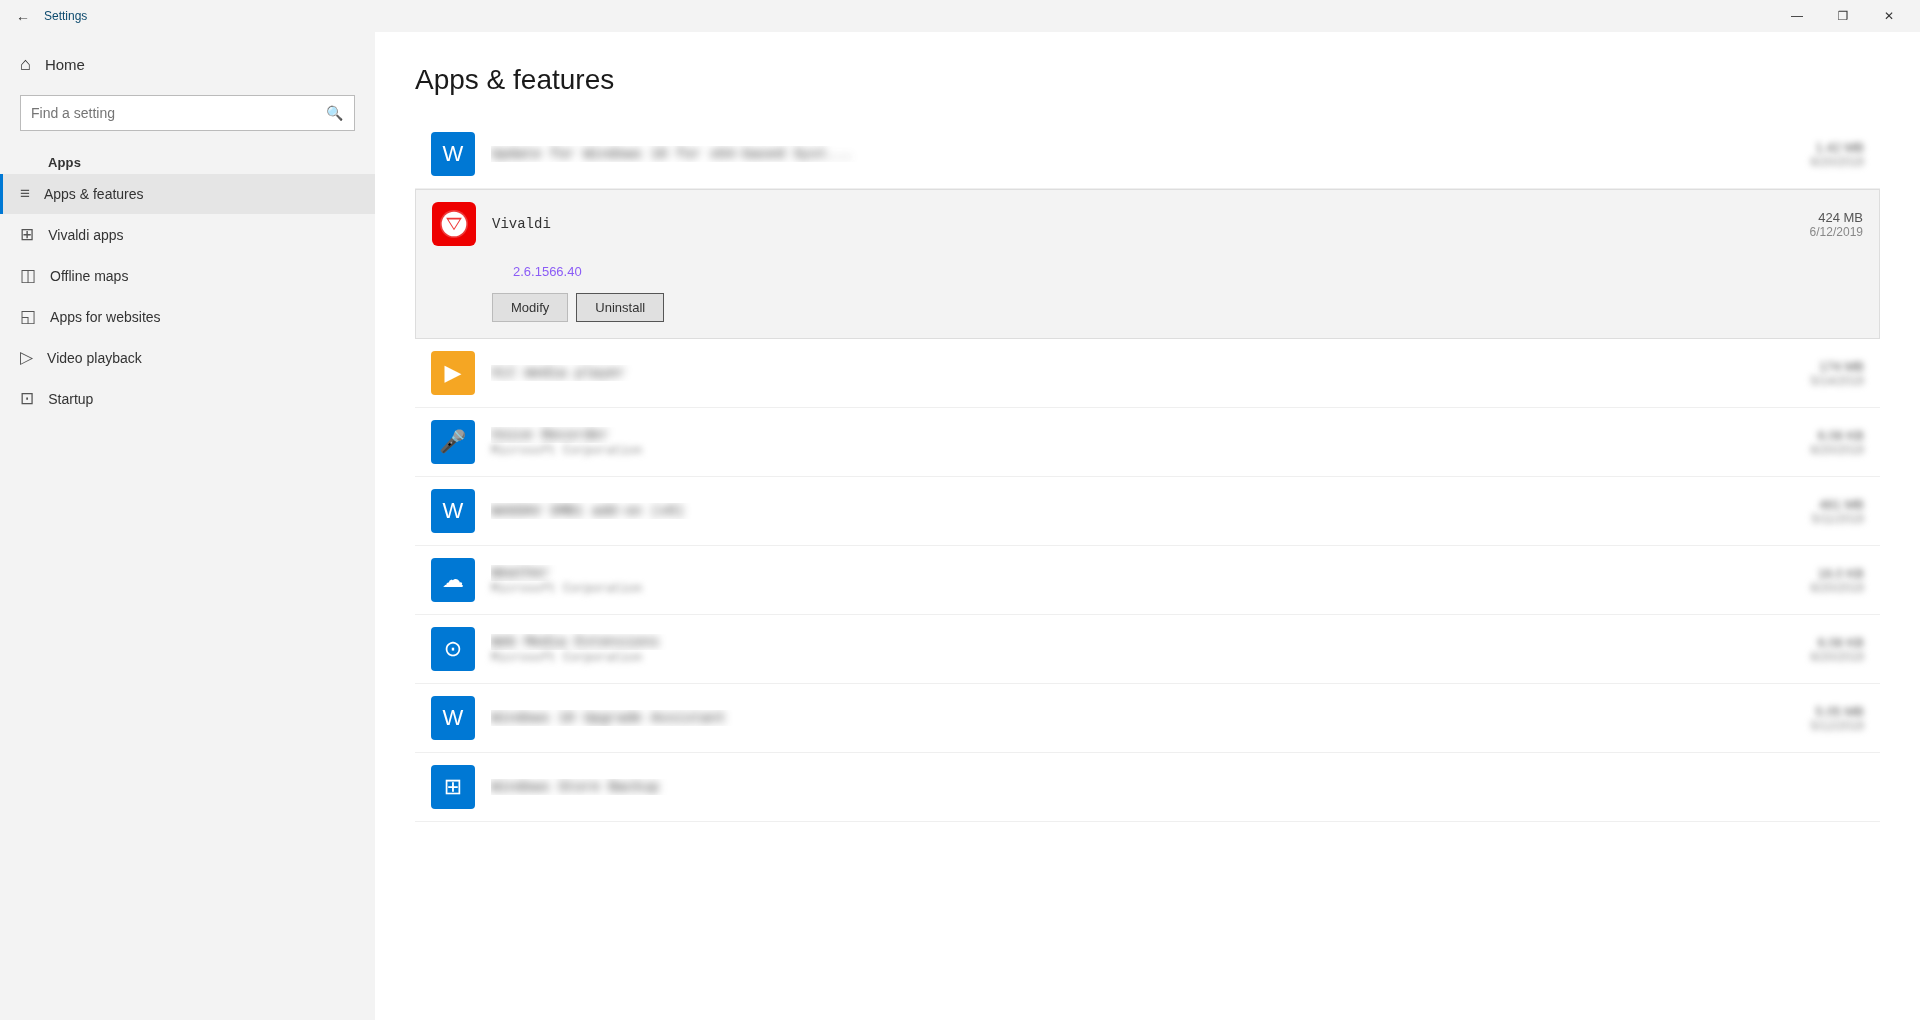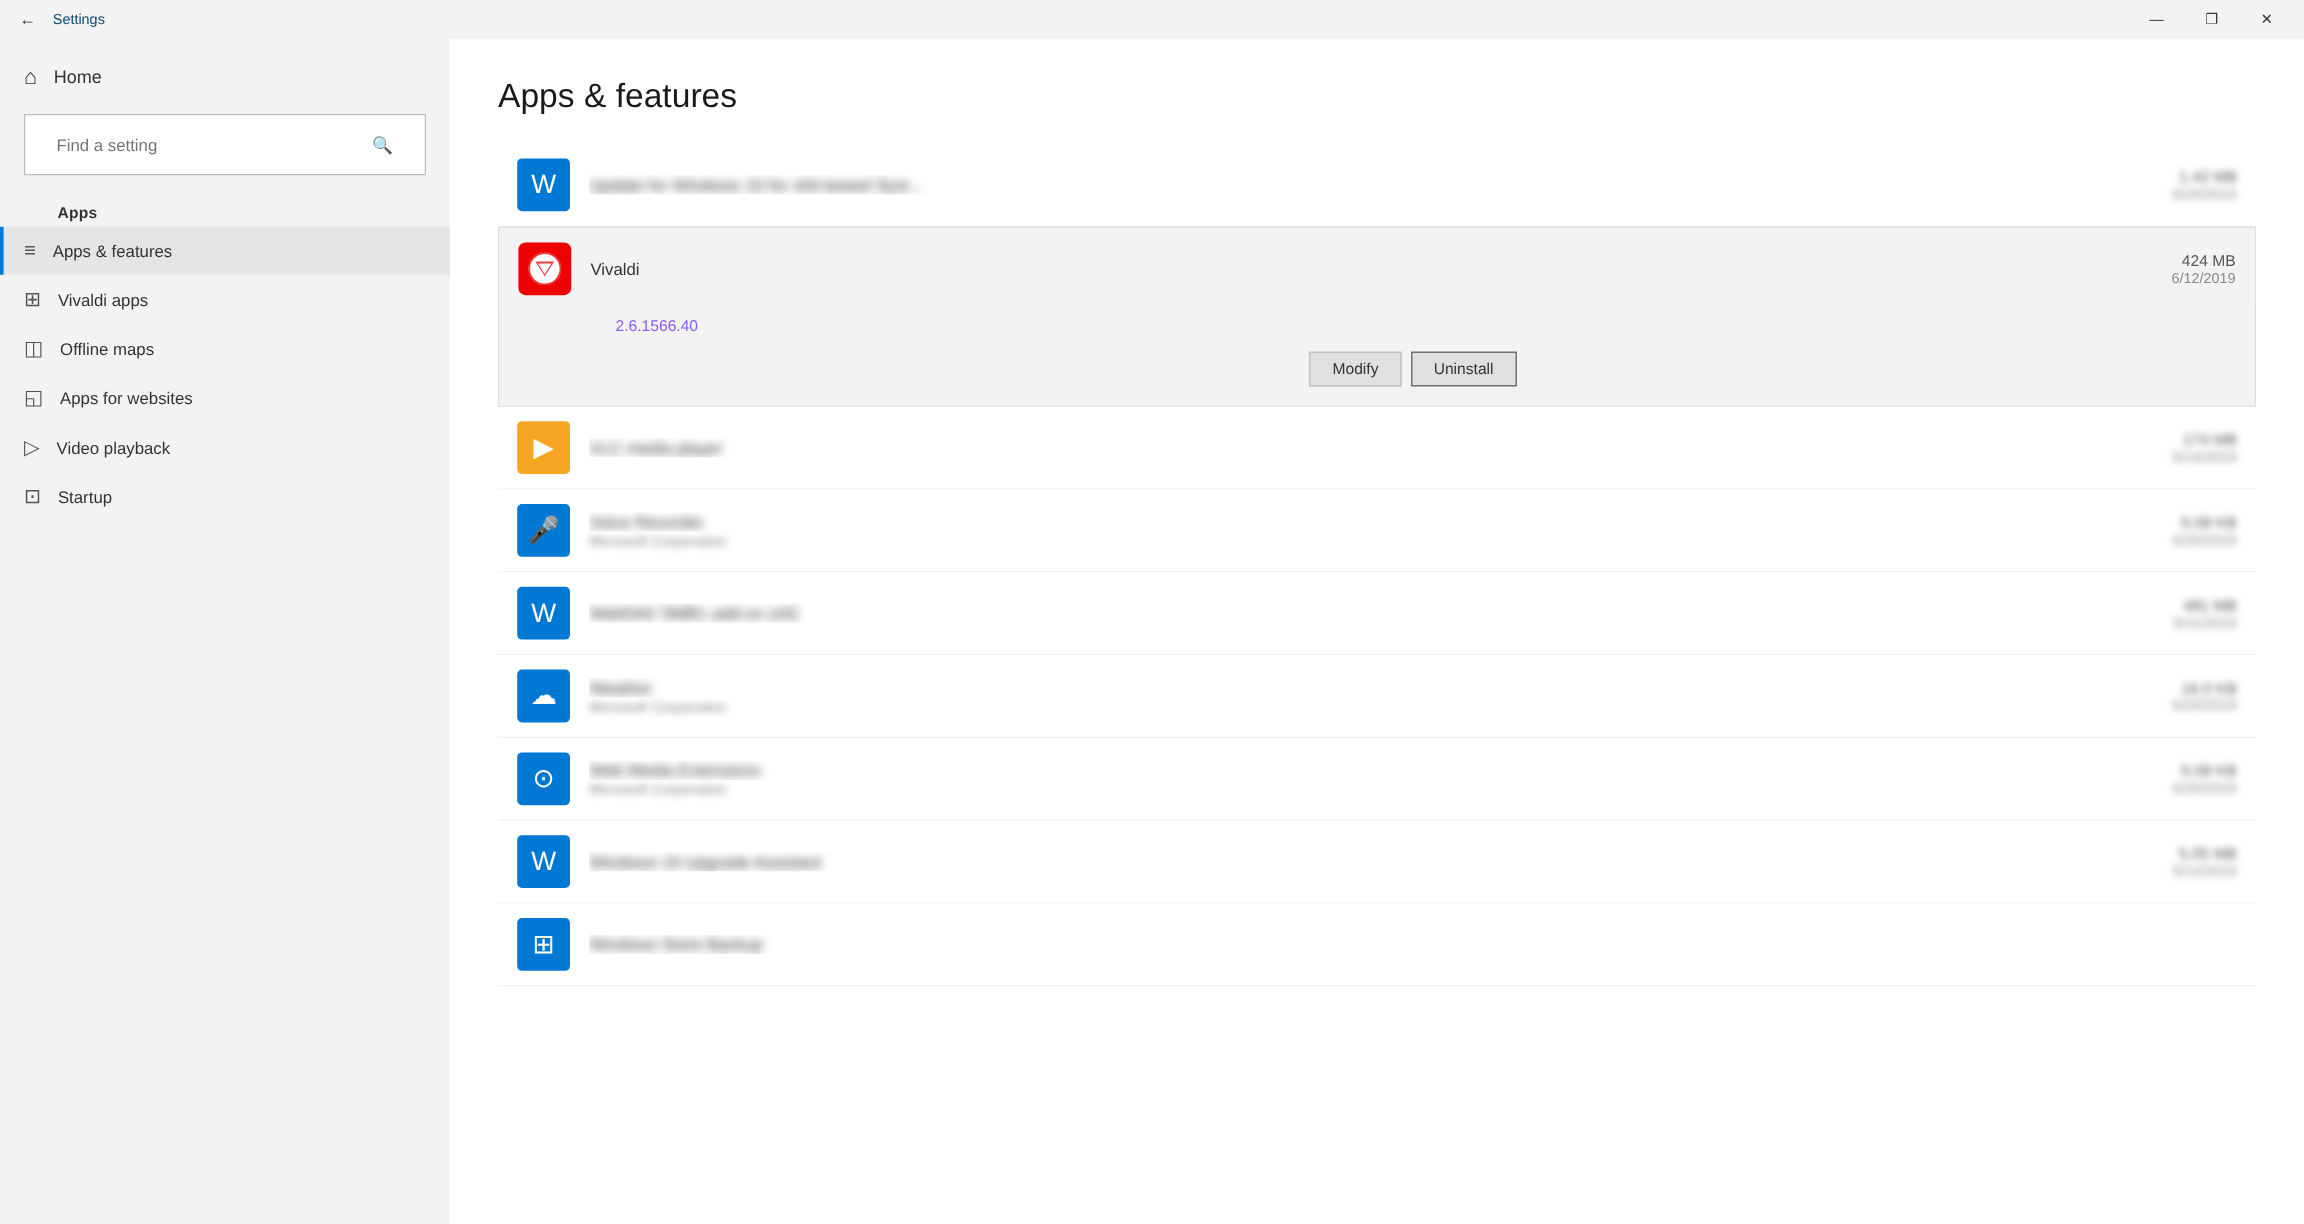--- a/index.html
+++ b/index.html
@@ -84,22 +84,22 @@
 
     .search-box-wrap {
       padding: 10px 20px 16px;
     }
     .search-box {
       display: flex;
       align-items: center;
       background: white;
       border: 1px solid #bbb;
       width: 100%;
-      height: 51px;
-      padding: 0 26px;
+      height: 36px;
+      padding: 0 10px;
     }
     .search-input {
       border: none;
       outline: none;
       flex: 1;
       font-size: 14px;
       color: #666;
       background: transparent;
     }
     .search-icon { color: #555; font-size: 14px; }
@@ -175,21 +175,21 @@
       display: flex;
       align-items: center;
       justify-content: center;
       font-size: 22px;
       border-radius: 4px;
       overflow: hidden;
     }
     .app-icon-blue { background: #0078d4; color: white; }
     .app-icon-yellow { background: #f5a623; color: white; }
 
-    .app-info { flex: 1; min-width: 0; }
+    .app-info { flex: 1; min-width: 0; font-family: Liberation Mono, monospace; }
     .app-name {
       font-size: 14px;
       color: #333;
       font-weight: 400;
       white-space: nowrap;
       overflow: hidden;
       text-overflow: ellipsis;
     }
     .app-subname {
       font-size: 12px;
@@ -223,21 +223,21 @@
     }
     .app-version {
       font-size: 13px;
       color: #8b5cf6;
       margin-bottom: 14px;
       margin-left: 21px;
     }
     .app-actions {
       display: flex;
       gap: 8px;
-      justify-content: center;
+      justify-content: flex-start;
       padding-right: 0;
     }
     .btn-modify {
       padding: 6px 18px;
       background: #e0e0e0;
       border: 1px solid #bbb;
       font-size: 13px;
       cursor: pointer;
       color: #333;
     }

